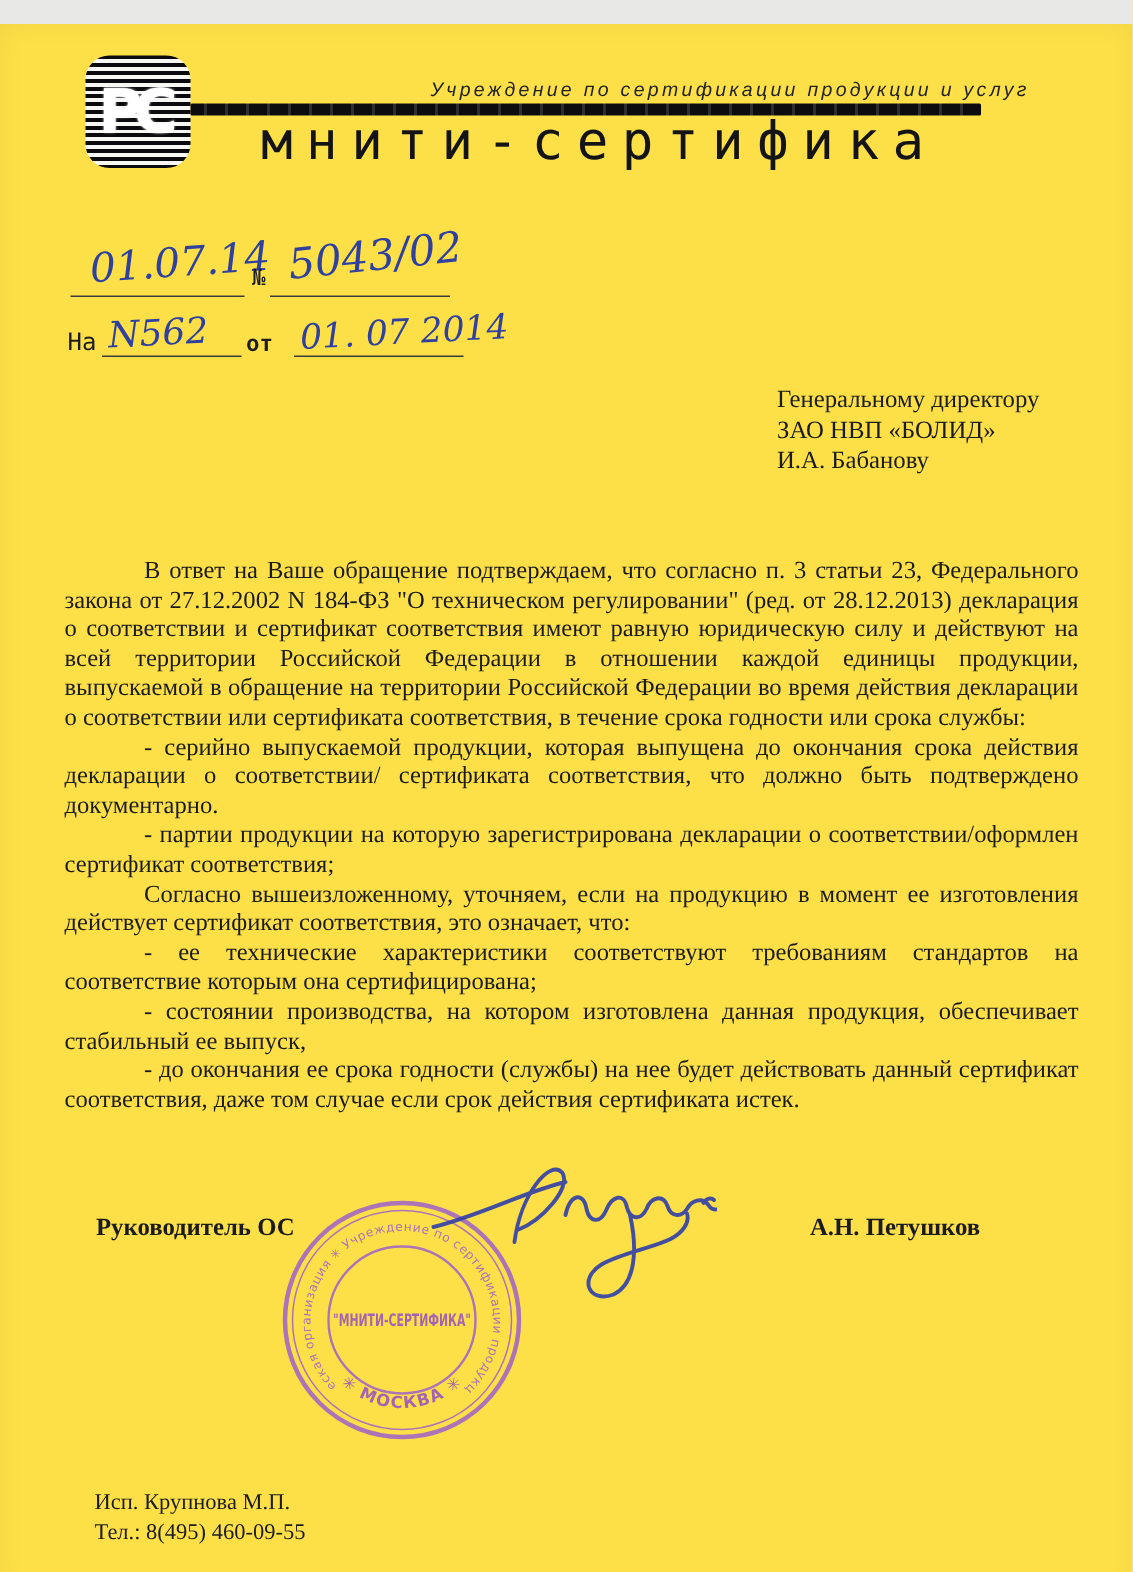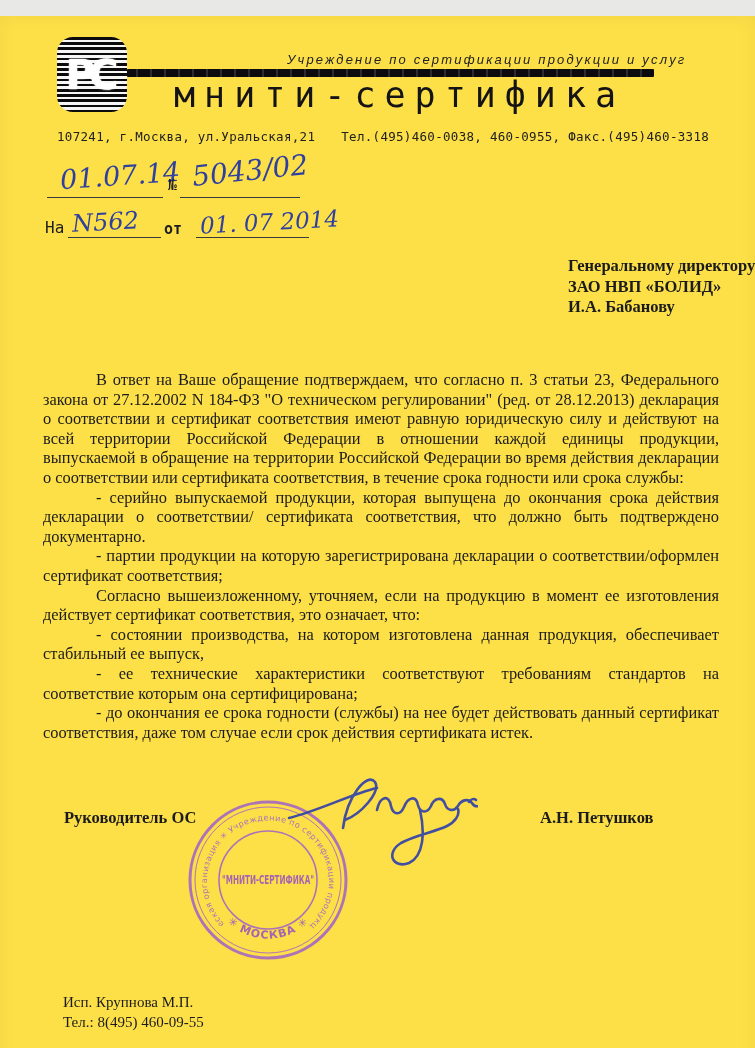--- a/index.html
+++ b/index.html
@@ -55,22 +55,22 @@
     font-family:"DejaVu Serif", serif;font-style:italic;
     color:#30409f;position:absolute;white-space:nowrap;
   }
   .uline{position:absolute;height:0;border-bottom:1.6px solid #3a3a3c;}
   .ref-label{
     position:absolute;font-family:"DejaVu Sans Mono", monospace;
     font-size:15px;color:#1d1d1f;
   }
   
   .recipient{
-    position:absolute;left:568px;top:240px;
-    font-weight:bold;font-size:16.5px;line-height:20.5px;
+    position:absolute;left:518px;top:240px;
+    font-weight:normal;font-size:16.5px;line-height:20.5px;
     white-space:nowrap;
   }
   
   .body-text{
     position:absolute;left:43px;top:354px;width:676px;
     font-size:16.4px;line-height:19.6px;text-align:justify;
   }
   .body-text p{margin:0;text-indent:53px;}
   
   .sig-role{position:absolute;left:64px;top:792px;font-weight:bold;font-size:16.5px;white-space:nowrap;}
@@ -87,23 +87,20 @@
 <body>
 
 <div class="page">
 
   <div class="logo-box">
     <span class="logo-letters">РС</span>
   </div>
   <div class="tagline">Учреждение по сертификации продукции и услуг</div>
   <div class="header-rule"></div>
   <div class="org-title">мнити-сертифика</div>
-  <div class="org-address-row">
-    <span>107241, г.Москва, ул.Уральская,21</span><span class="gap"></span><span>Тел.(495)460-0038, 460-0955, Факс.(495)460-3318</span>
-  </div>
 
   <div class="hand" style="left:60px;top:144px;font-size:27px;transform:rotate(-4deg);">01.07.14</div>
   <div class="uline" style="left:47px;top:181px;width:116px;"></div>
   <div class="ref-label" style="left:168px;top:160px;">№</div>
   <div class="hand" style="left:192px;top:138px;font-size:28px;transform:rotate(-6deg);">5043/02</div>
   <div class="uline" style="left:180px;top:181px;width:120px;"></div>
 
   <div class="ref-label" style="left:45px;top:202px;font-size:16px;">На</div>
   <div class="hand" style="left:72px;top:192px;font-size:24px;transform:rotate(-3deg);">N562</div>
   <div class="uline" style="left:68px;top:221px;width:93px;"></div>
@@ -115,22 +112,22 @@
     <div>Генеральному директору</div>
     <div>ЗАО НВП «БОЛИД»</div>
     <div>И.А. Бабанову</div>
   </div>
 
   <div class="body-text">
     <p>В ответ на Ваше обращение подтверждаем, что согласно п. 3 статьи 23, Федерального закона от 27.12.2002 N 184-ФЗ "О техническом регулировании" (ред. от 28.12.2013) декларация о соответствии и сертификат соответствия имеют равную юридическую силу и действуют на всей территории Российской Федерации в отношении каждой единицы продукции, выпускаемой в обращение на территории Российской Федерации во время действия декларации о соответствии или сертификата соответствия, в течение срока годности или срока службы:</p>
     <p>- серийно выпускаемой продукции, которая выпущена до окончания срока действия декларации о соответствии/ сертификата соответствия, что должно быть подтверждено документарно.</p>
     <p>- партии продукции на которую зарегистрирована декларации о соответствии/оформлен сертификат соответствия;</p>
     <p>Согласно вышеизложенному, уточняем, если на продукцию в момент ее изготовления действует сертификат соответствия, это означает, что:</p>
+    <p>- ее технические характеристики соответствуют требованиям стандартов на соответствие которым она сертифицирована;</p>
     <p>- состоянии производства, на котором изготовлена данная продукция, обеспечивает стабильный ее выпуск,</p>
-    <p>- ее технические характеристики соответствуют требованиям стандартов на соответствие которым она сертифицирована;</p>
     <p>- до окончания ее срока годности (службы) на нее будет действовать данный сертификат соответствия, даже  том случае если срок действия сертификата истек.</p>
   </div>
 
   <div class="sig-role">Руководитель ОС</div>
   <div class="sig-name">А.Н. Петушков</div>
 
   <svg class="stamp" viewBox="0 0 164 164">
     <g fill="none" stroke="#a365c7">
       <circle cx="82" cy="82" r="78" stroke-width="3"></circle>
       <circle cx="82" cy="82" r="73" stroke-width="1"></circle>

